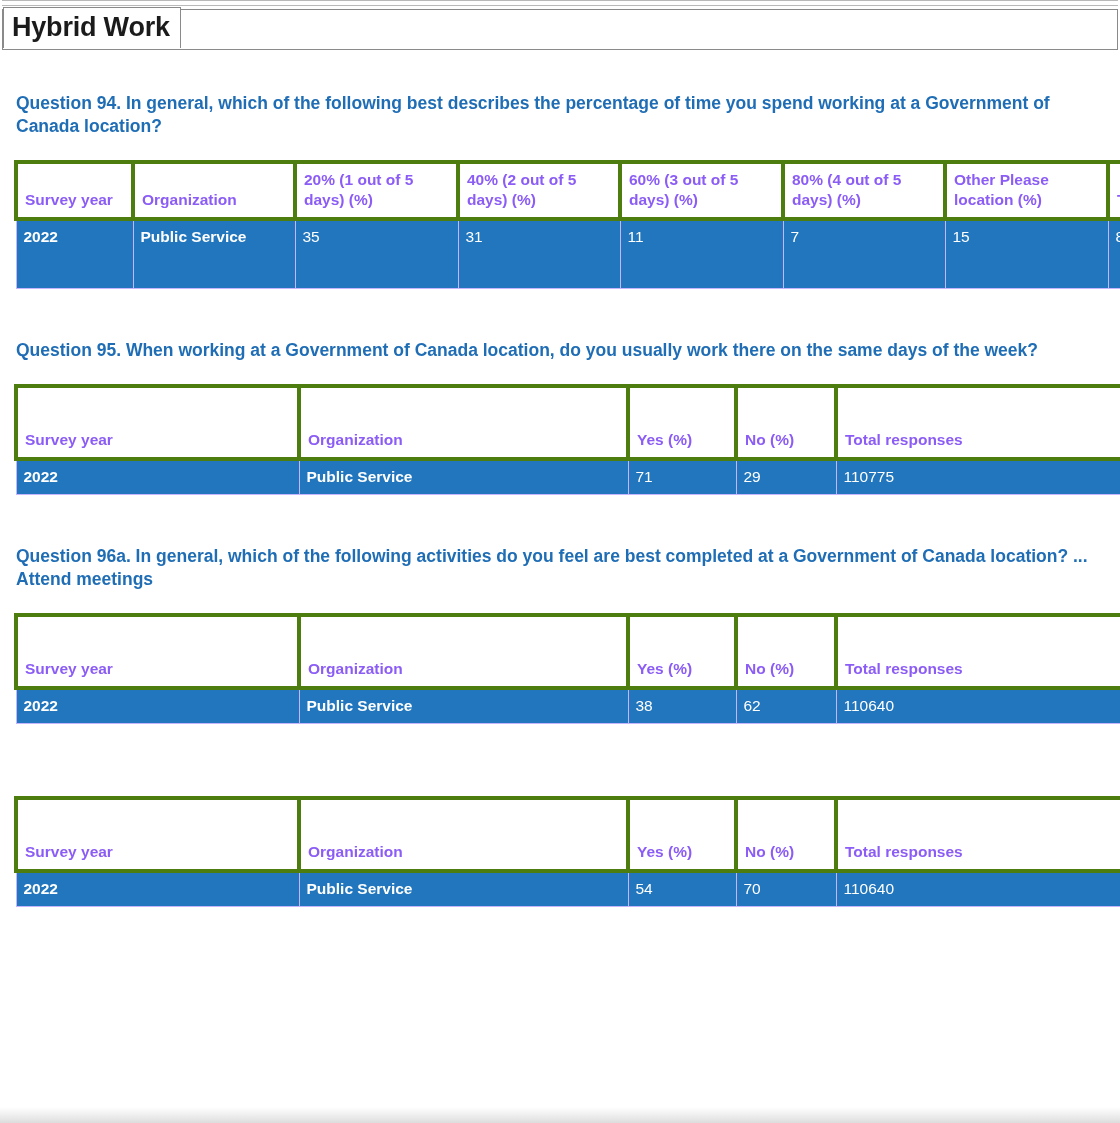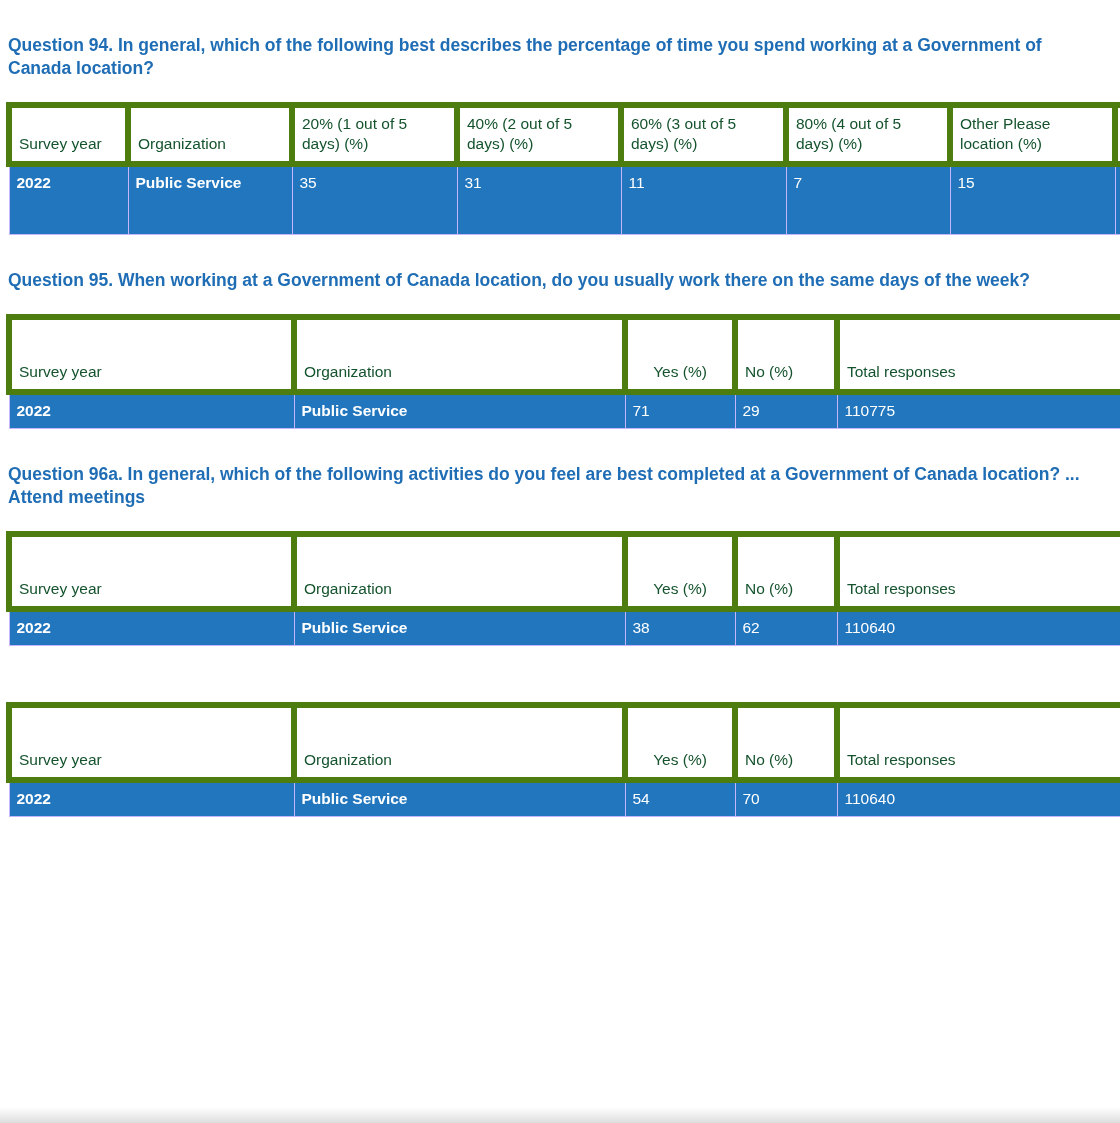--- a/index.html
+++ b/index.html
@@ -61,36 +61,36 @@
   
   .qheading {
     color: #1f6db5;
     font-size: 17.5px;
     font-weight: 700;
     line-height: 23px;
     margin: 0;
     padding: 0 8px 0 2px;
   }
   .block {
-    margin: 0;
+    margin: 8px;
   }
   .spacer-lg { height: 34px; }
   .spacer-md { height: 22px; }
   
   table.survey {
     border-collapse: collapse;
     width: 1108px;
     table-layout: fixed;
     font-size: 15.5px;
   }
   table.survey th {
-    border: 6px solid #4d7c0f;
-    background: #ffffff;
-    color: #14532d;
-    font-weight: 400;
+    border: 4px solid #4d7c0f;
+    background: #ffffff;
+    color: #8b5cf6;
+    font-weight: 700;
     text-align: left;
     vertical-align: bottom;
     padding: 6px 7px 7px 7px;
     line-height: 20px;
   }
   table.survey td {
     border: 1px solid #c4b5fd;
     background: #2176bd;
     color: #ffffff;
     font-weight: 700;
@@ -110,40 +110,46 @@
   .t94 th.c2 { width: 145px; }
   .t94 th.c3 { width: 144px; }
   .t94 th.c4 { width: 145px; }
   .t94 th.c5 { width: 144px; }
   .t94 th.c6 { width: 145px; }
   .t94 th.c7 { width: 142px; }
   .t94 th { vertical-align: bottom; }
   .t94 td { height: 54px; }
   .tyn th.c0 { width: 265px; }
   .tyn th.c1 { width: 311px; }
-  .tyn th.c2 { width: 90px; text-align: center; }
+  .tyn th.c2 { width: 90px; }
   .tyn th.c3 { width: 82px; }
   .tyn th.c4 { width: 358px; }
   .tyn th { height: 56px; }
   
   .bottom-fade {
     position: absolute;
     left: 0;
     bottom: 0;
     width: 1120px;
     height: 16px;
     background: linear-gradient(to bottom, rgba(255,255,255,0) 0%, #e8e8e8 70%, #dcdcdc 100%);
     pointer-events: none;
   }
 </style>
 </head>
 <body>
 
 <div class="page">
 
+  <div class="titlebar-wrap">
+    <div class="titlebar-rule"></div>
+    <div class="titlebar">
+      <div class="title-tab">Hybrid Work</div>
+    </div>
+  </div>
 
   <div class="content">
 
     <div class="spacer-lg"></div>
 
     <div class="block">
       <div class="qheading">Question 94. In general, which of the following best describes the percentage of time you spend working at a Government of Canada location?</div>
       <div class="spacer-md"></div>
       <table class="survey t94">
         <thead>

